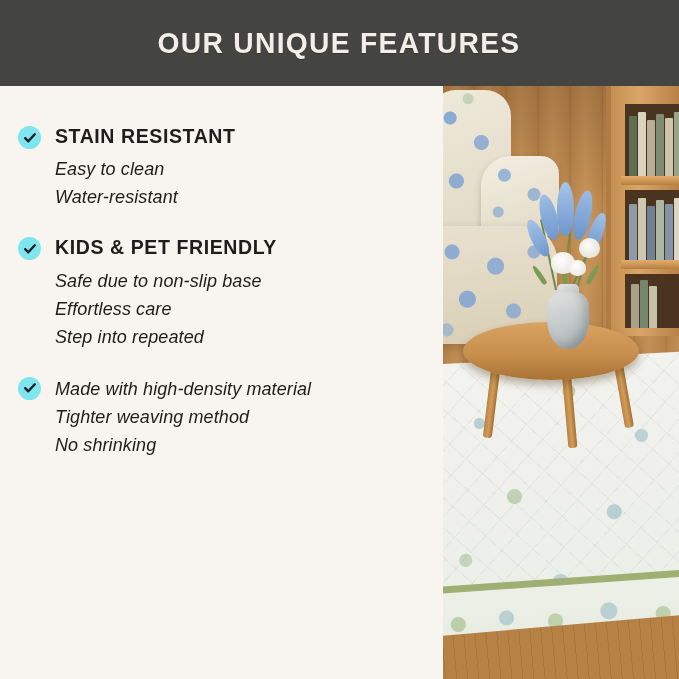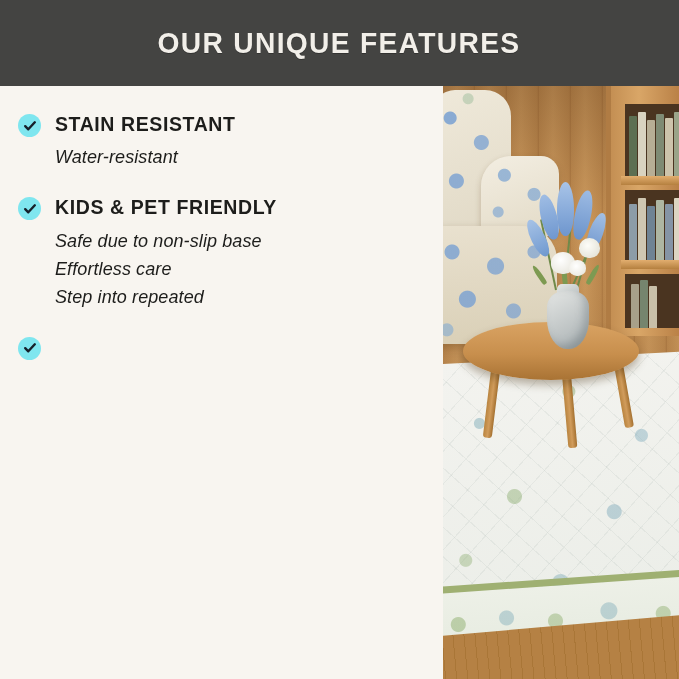--- a/index.html
+++ b/index.html
@@ -50,20 +50,21 @@
     width: 443px;
     height: 593px;
     background: #f8f5f0;
     box-sizing: border-box;
     padding: 26px 8px 0 18px;
   }
   .feature {
     position: relative;
     margin-bottom: 24px;
     padding-left: 37px;
+    margin-top: 12px;
   }
   .feature:last-child { margin-bottom: 0; }
 
   .check-badge {
     position: absolute;
     left: 0;
     top: 2px;
     width: 23px;
     height: 23px;
     border-radius: 50%;
@@ -325,20 +326,21 @@
   <div class="features">
 
     <div class="feature">
       <span class="check-badge">
         <svg width="14" height="14" viewBox="0 0 14 14" aria-hidden="true">
           <path d="M2.2 7.2 L5.3 10.3 L11.8 3.3" fill="none" stroke="#16202a" stroke-width="2.4" stroke-linecap="round" stroke-linejoin="round"></path>
         </svg>
       </span>
       <div class="feature-title">STAIN RESISTANT</div>
       <div class="feature-lines">
+        <div class="feature-line">Easy to clean</div>
         <div class="feature-line">Water-resistant</div>
       </div>
     </div>
 
     <div class="feature">
       <span class="check-badge">
         <svg width="14" height="14" viewBox="0 0 14 14" aria-hidden="true">
           <path d="M2.2 7.2 L5.3 10.3 L11.8 3.3" fill="none" stroke="#16202a" stroke-width="2.4" stroke-linecap="round" stroke-linejoin="round"></path>
         </svg>
       </span>
@@ -349,20 +351,25 @@
         <div class="feature-line">Step into repeated</div>
       </div>
     </div>
 
     <div class="feature">
       <span class="check-badge">
         <svg width="14" height="14" viewBox="0 0 14 14" aria-hidden="true">
           <path d="M2.2 7.2 L5.3 10.3 L11.8 3.3" fill="none" stroke="#16202a" stroke-width="2.4" stroke-linecap="round" stroke-linejoin="round"></path>
         </svg>
       </span>
+      <div class="feature-lines">
+        <div class="feature-line">Made with high-density material</div>
+        <div class="feature-line">Tighter weaving method</div>
+        <div class="feature-line">No shrinking</div>
+      </div>
     </div>
 
 
   </div>
 
   <div class="photo">
     <div class="photo-scene">
 
       <div class="wall"></div>
       <div class="wall-shadow"></div>

